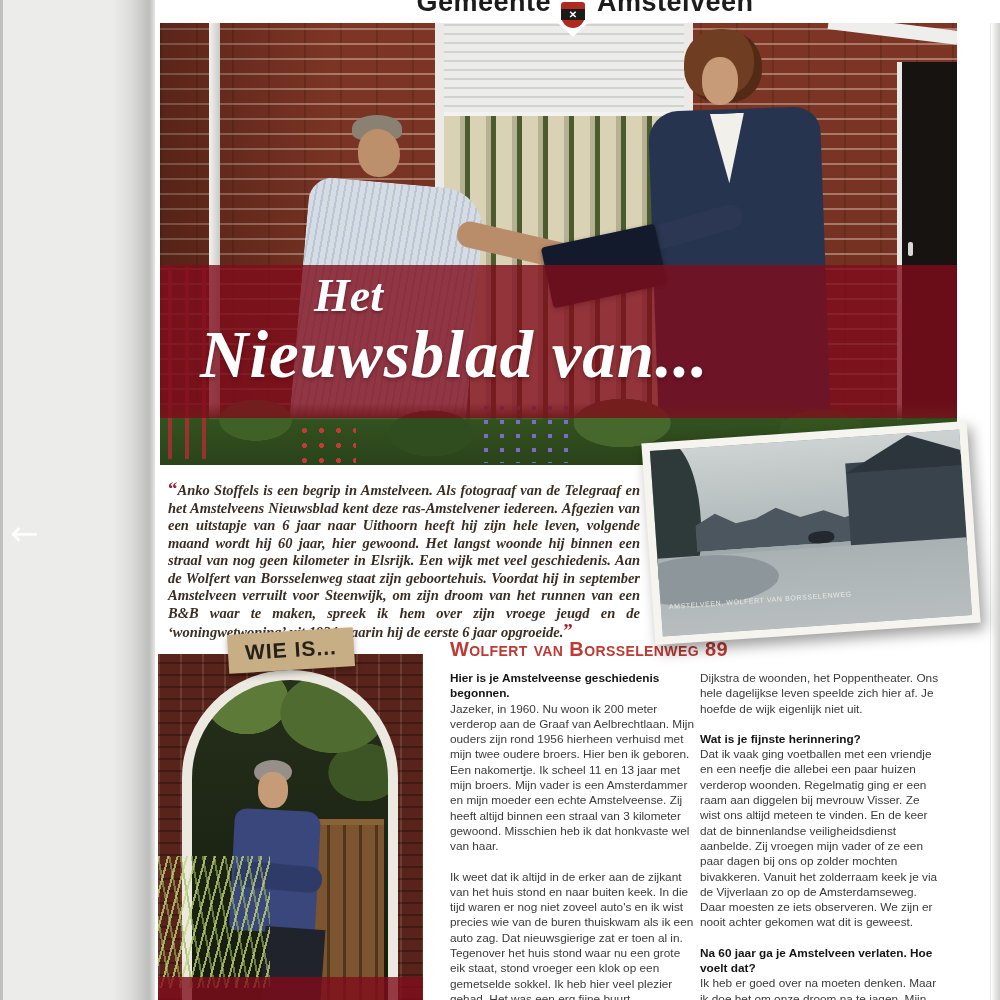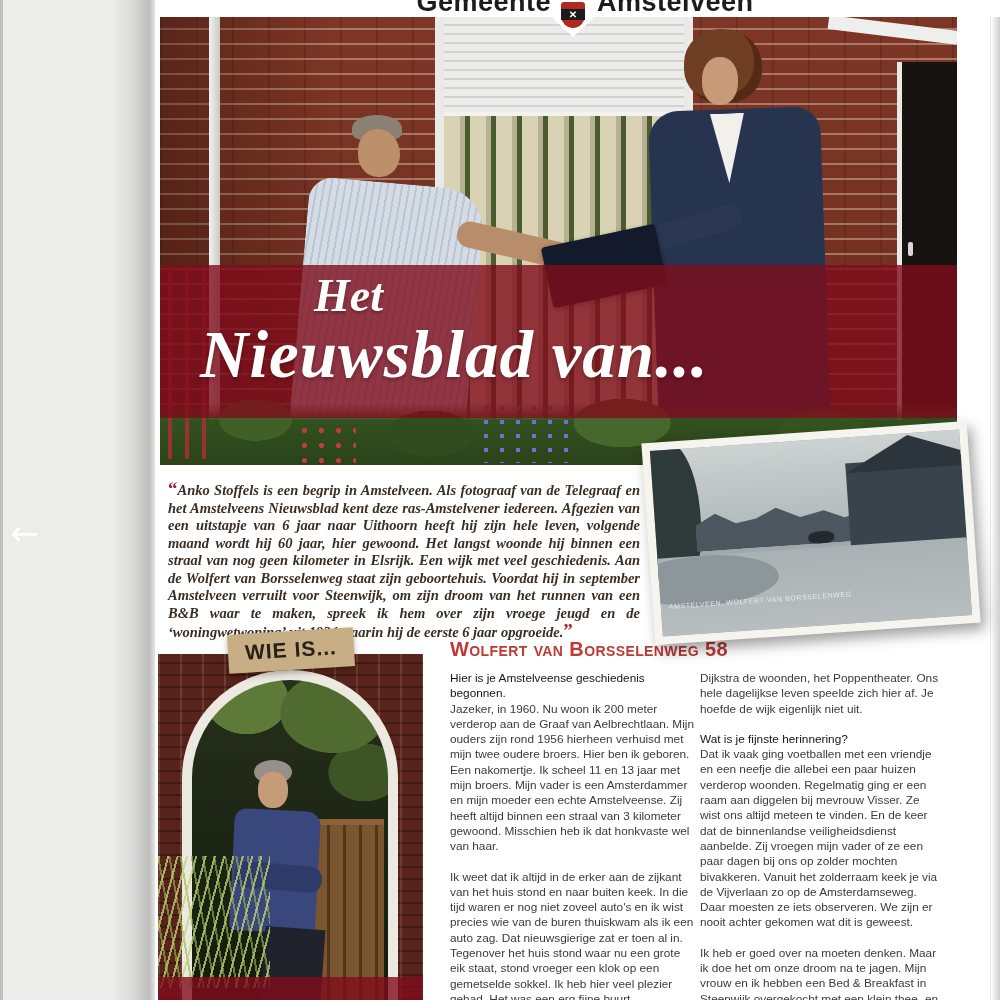--- a/index.html
+++ b/index.html
@@ -13,21 +13,21 @@
   .screen-edge{left:0;top:0;width:3px;height:1000px;background:#9a9a98;opacity:.55;}
   .back-arrow{left:10px;top:516px;font-size:34px;color:#ffffff;opacity:.92;line-height:1;
     font-family:"DejaVu Sans",sans-serif;cursor:pointer;user-select:none;}
   .spine-shadow{left:112px;top:0;width:44px;height:1000px;z-index:4;
     background:linear-gradient(90deg,rgba(0,0,0,0) 0%,rgba(0,0,0,0.07) 45%,rgba(0,0,0,0.20) 84%,rgba(0,0,0,0.04) 97%,rgba(0,0,0,0) 100%);}
   
   .page{left:155px;top:0;width:845px;height:1000px;background:var(--page_bg,#ffffff);z-index:2;}
   .page-right-edge{right:0;top:0;width:9px;height:1000px;
     background:linear-gradient(90deg,#ffffff 0,#e3e3e1 55%,#cfcfcd 100%);border-left:1px solid #e8e8e6;}
   
-  .header-band{left:0;top:0;width:845px;height:17px;background:#ffffff;overflow:hidden;z-index:7;}
+  .header-band{left:0;top:0;width:845px;height:23px;background:#ffffff;overflow:hidden;z-index:7;}
   .brand{top:-13px;font-weight:bold;font-size:27px;color:#1c1c1c;letter-spacing:.5px;white-space:nowrap;}
   .brand-left{left:250px;width:146px;text-align:right;}
   .brand-right{left:442px;}
   .shield-wrap{left:398px;top:0;width:40px;height:37px;z-index:8;background:#ffffff;
     clip-path:polygon(0 0,100% 0,100% 50%,50% 100%,0 50%);}
   .shield{left:8px;top:2px;width:24px;height:26px;background:var(--shield_red,#b02a20);
     border-radius:3px 3px 50% 50%;display:flex;align-items:center;justify-content:center;}
   .shield-band{left:0;top:7px;width:24px;height:11px;background:#1d1b1a;}
   .shield-x{position:relative;color:#fff;font-size:10px;font-weight:bold;line-height:1;z-index:2;}
   
@@ -132,21 +132,21 @@
     background:repeating-linear-gradient(105deg,rgba(196,214,120,.85) 0 2px,rgba(0,0,0,0) 2px 9px),
                repeating-linear-gradient(80deg,rgba(150,180,85,.7) 0 2px,rgba(0,0,0,0) 2px 11px);}
   .arch-redband{left:0;bottom:0;width:100%;height:23px;background:var(--band_red_overlay,rgba(128,12,28,.8));}
   
   .article-heading{left:295px;top:638px;color:var(--heading_red,#be3a34);font-weight:bold;font-size:20px;
     font-variant:small-caps;letter-spacing:.4px;white-space:nowrap;}
   .col{top:671px;width:245px;color:#3a3a3a;font-size:11.8px;line-height:15.3px;}
   .col1{left:295px;}
   .col2{left:545px;width:243px;}
   .qa-block{margin-bottom:15px;}
-  .lead{font-weight:normal;color:#141414;white-space:pre-line;}
+  .lead{font-weight:bold;color:#141414;white-space:pre-line;}
 </style>
 </head>
 <body>
 
 <div class="abs screen-edge"></div>
 <div class="abs back-arrow">←</div>
 <div class="abs spine-shadow"></div>
 
 <div class="abs page">
 
@@ -219,21 +219,21 @@
       <div class="abs am-shirt"></div>
       <div class="abs am-arms"></div>
       <div class="abs am-jeans"></div>
       <div class="abs am-hair"></div>
       <div class="abs am-face"></div>
     </div>
     <div class="abs grass"></div>
     <div class="abs arch-redband"></div>
   </div>
 
-  <div class="abs article-heading">Wolfert van Borsselenweg 58</div>
+  <div class="abs article-heading">Wolfert van Borsselenweg 89</div>
 
   <div class="abs col col1">
     <div class="qa-block">
       <div class="lead">Hier is je Amstelveense geschiedenis begonnen.</div>
       <div class="btxt">Jazeker, in 1960. Nu woon ik 200 meter verderop aan de Graaf van Aelbrechtlaan. Mijn ouders zijn rond 1956 hierheen verhuisd met mijn twee oudere broers. Hier ben ik geboren. Een nakomertje. Ik scheel 11 en 13 jaar met mijn broers. Mijn vader is een Amsterdammer en mijn moeder een echte Amstelveense. Zij heeft altijd binnen een straal van 3 kilometer gewoond. Misschien heb ik dat honkvaste wel van haar.</div>
     </div>
     <div class="qa-block">
       <div class="btxt">Ik weet dat ik altijd in de erker aan de zijkant van het huis stond en naar buiten keek. In die tijd waren er nog niet zoveel auto's en ik wist precies wie van de buren thuiskwam als ik een auto zag. Dat nieuwsgierige zat er toen al in. Tegenover het huis stond waar nu een grote eik staat, stond vroeger een klok op een gemetselde sokkel. Ik heb hier veel plezier gehad. Het was een erg fijne buurt.</div>
     </div>
 
@@ -241,18 +241,19 @@
 
   <div class="abs col col2">
     <div class="qa-block">
       <div class="btxt">Dijkstra de woonden, het Poppentheater. Ons hele dagelijkse leven speelde zich hier af. Je hoefde de wijk eigenlijk niet uit.</div>
     </div>
     <div class="qa-block">
       <div class="lead">Wat is je fijnste herinnering?</div>
       <div class="btxt">Dat ik vaak ging voetballen met een vriendje en een neefje die allebei een paar huizen verderop woonden. Regelmatig ging er een raam aan diggelen bij mevrouw Visser. Ze wist ons altijd meteen te vinden. En de keer dat de binnenlandse veiligheidsdienst aanbelde. Zij vroegen mijn vader of ze een paar dagen bij ons op zolder mochten bivakkeren. Vanuit het zolderraam keek je via de Vijverlaan zo op de Amsterdamseweg. Daar moesten ze iets observeren. We zijn er nooit achter gekomen wat dit is geweest.</div>
     </div>
     <div class="qa-block">
+      <div class="lead">Na 60 jaar ga je Amstelveen verlaten. Hoe voelt dat?</div>
       <div class="btxt">Ik heb er goed over na moeten denken. Maar ik doe het om onze droom na te jagen. Mijn vrouw en ik hebben een Bed &amp; Breakfast in Steenwijk overgekocht met een klein thee- en koffiewinkeltje erbij. We hebben er ontzettend veel zin in, maar ik ga het hier zeker missen. Ik fotografeer sinds eind jaren ’80 voor het Amstelveens Nieuwsblad. Ik ken hierdoor heel veel mensen. Maar ze weten het: iedereen is altijd welkom in Steenwijk.</div>
     </div>
   </div>
 
   <div class="abs page-right-edge"></div>
 </div>
 
 </body></html>

